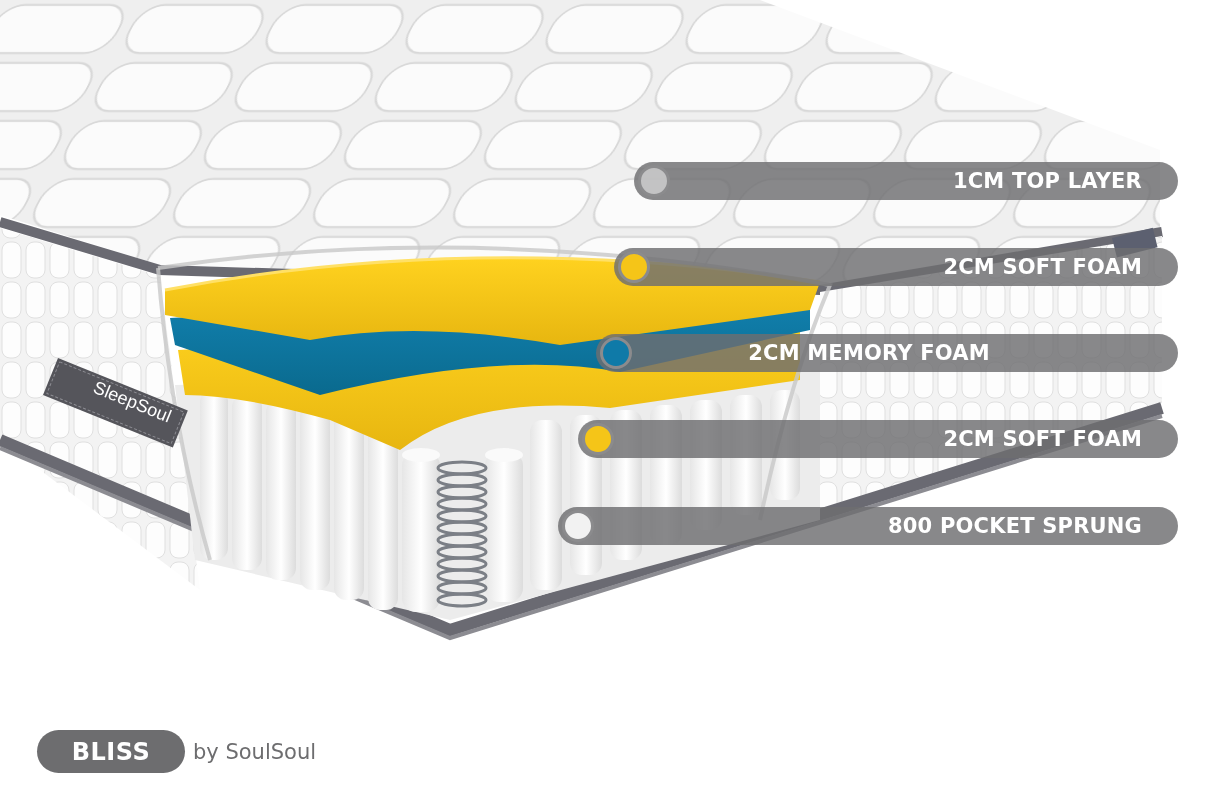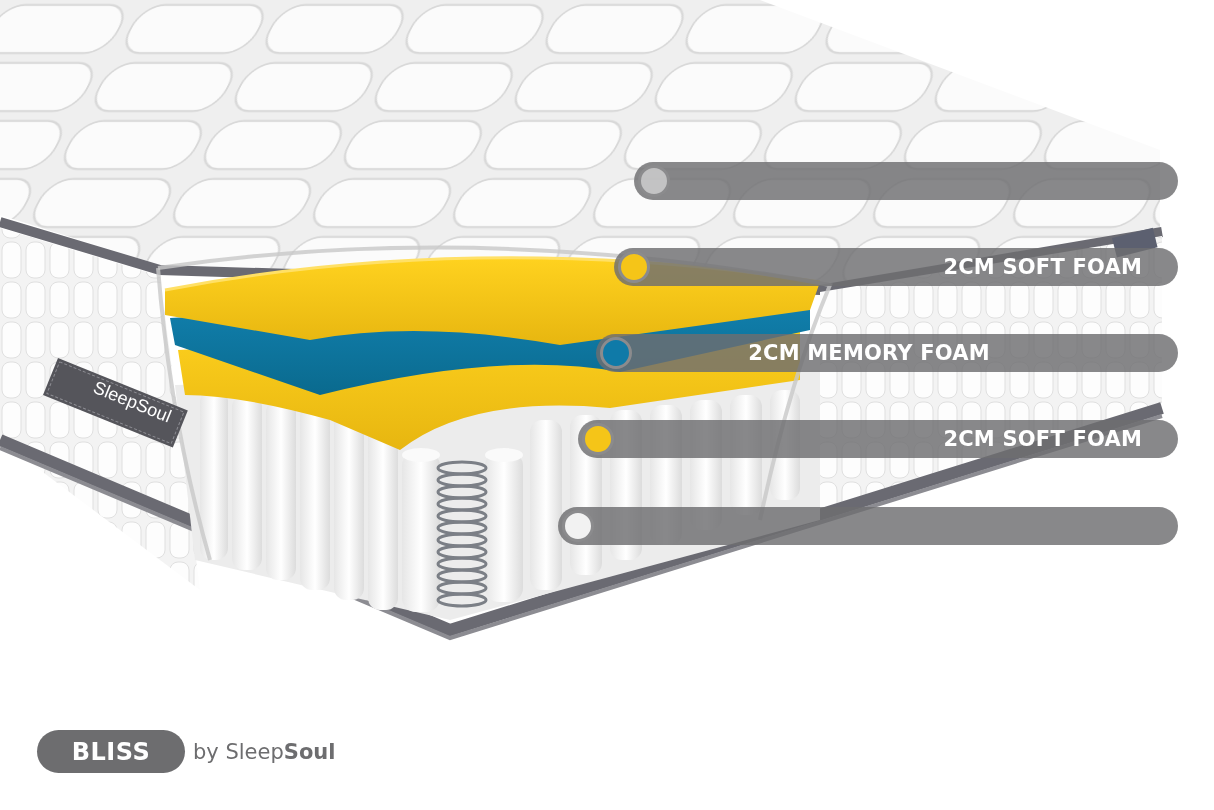--- a/index.html
+++ b/index.html
@@ -26,21 +26,21 @@
   .brand-pill {
     width:148px; height:43px; border-radius:22px; background:#6d6d6f;
     display:flex; align-items:center; justify-content:center;
   }
   .brand-pill span {
     color:#ffffff; font-family:"DejaVu Sans", sans-serif; font-weight:bold; font-size:24px; letter-spacing:0.5px;
   }
   .brand-by {
     margin-left:8px; color:#6d6d6f; font-family:"DejaVu Sans", sans-serif; font-size:21px;
   }
-  .brand-by b { font-weight:bold; }
+  .brand-by b { font-weight:normal; }
 </style>
 </head>
 <body>
 
 <div id="scene">
   <svg width="1214" height="810" viewBox="0 0 1214 810" style="position:absolute;left:0;top:0;">
     <defs>
       <pattern id="quilt" width="140" height="58" patternUnits="userSpaceOnUse" patternTransform="skewX(-28)">
         <rect width="140" height="58" fill="#efefef"></rect>
         <rect x="6" y="5" width="128" height="48" rx="22" fill="#fbfbfb" stroke="#d8d8d8" stroke-width="2"></rect>
@@ -128,38 +128,40 @@
     </g>
     <text x="92" y="392" transform="rotate(22 92 392)" font-family="Liberation Sans, sans-serif" font-size="18" fill="#ffffff">SleepSoul</text>
 
     <g transform="translate(1112,238) rotate(-14)">
       <rect x="0" y="0" width="42" height="20" fill="#5c6070"></rect>
     </g>
   </svg>
 
   <div class="label-pill" style="left:634px;top:162px;width:544px;">
     <span class="pill-dot" style="background:rgba(235,235,235,0.6);border-color:#8b8b8d;"></span>
+    <span class="pill-text">1CM TOP LAYER</span>
   </div>
   <div class="label-pill" style="left:614px;top:248px;width:564px;">
     <span class="pill-dot" style="background:#f5c518;border-color:#8b8b8d;"></span>
     <span class="pill-text">2CM SOFT FOAM</span>
   </div>
   <div class="label-pill" style="left:596px;top:334px;width:582px;justify-content:center;">
     <span class="pill-dot" style="background:#0f7aa8;border-color:#8b8b8d;"></span>
     <span class="pill-text">2CM MEMORY FOAM</span>
   </div>
   <div class="label-pill" style="left:578px;top:420px;width:600px;">
     <span class="pill-dot" style="background:#f5c518;border-color:#8b8b8d;"></span>
     <span class="pill-text">2CM SOFT FOAM</span>
   </div>
   <div class="label-pill" style="left:558px;top:507px;width:620px;">
     <span class="pill-dot" style="background:#f2f2f2;border-color:#8b8b8d;"></span>
+    <span class="pill-text">800 POCKET SPRUNG</span>
   </div>
 
   <div class="brand">
     <div class="brand-pill">
       <span>BLISS</span>
     </div>
     <div class="brand-by">
-      <span>by Sleep</span><b>Soul</b>
+      <span>by Soul</span><b>Soul</b>
     </div>
   </div>
 </div>
 
 </body></html>

